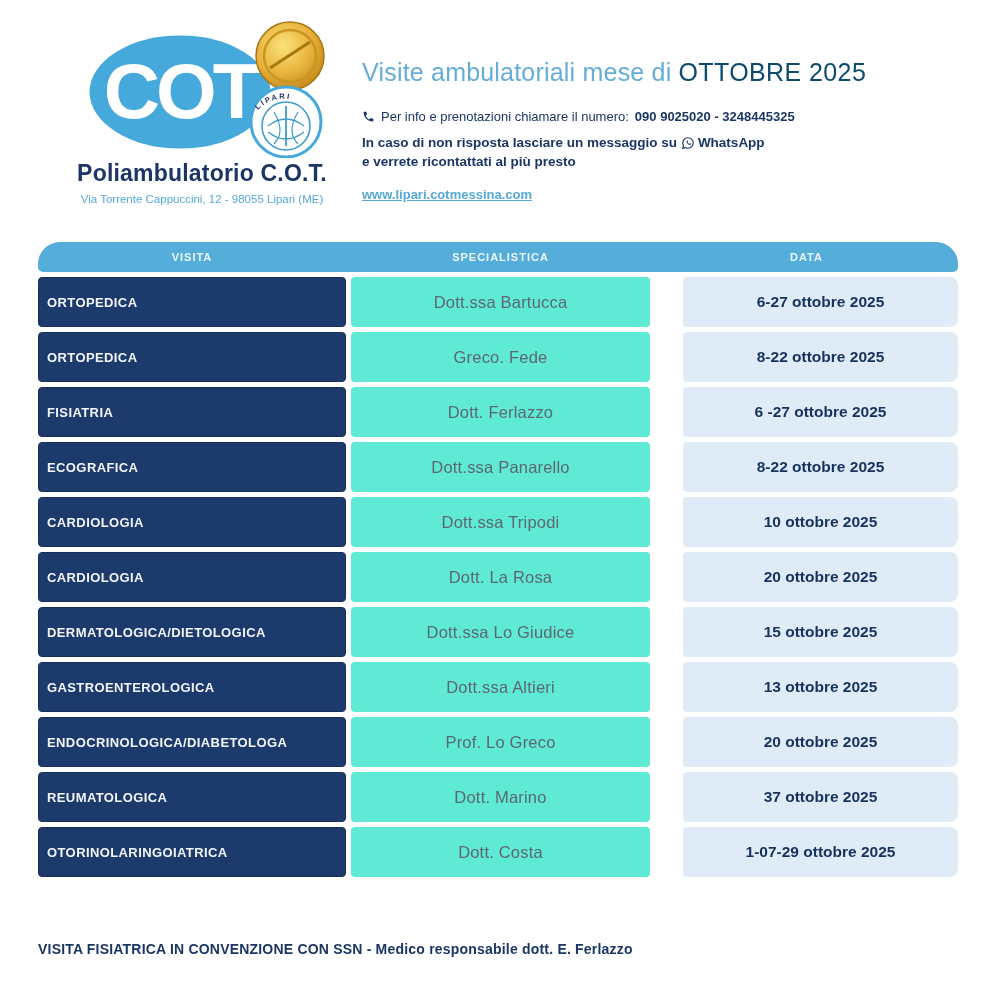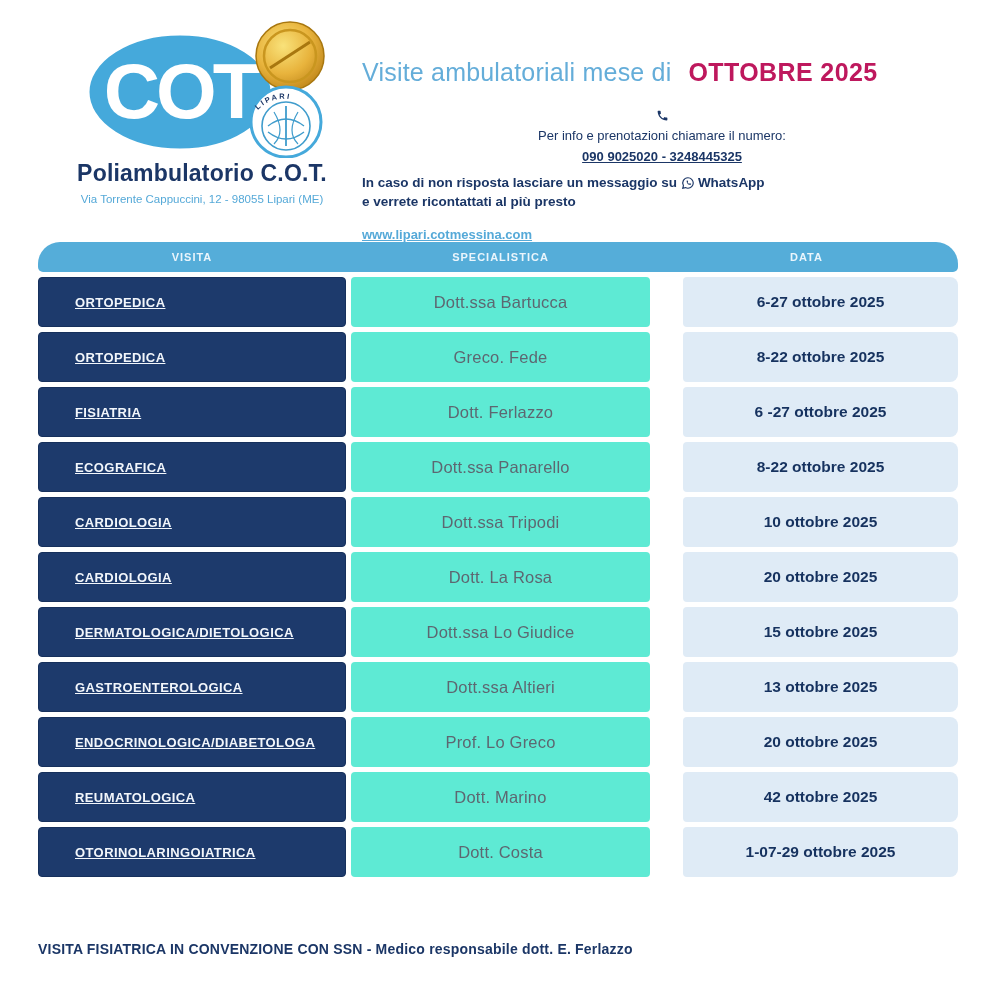--- a/index.html
+++ b/index.html
@@ -10,44 +10,43 @@
 
   
   .brand { position: absolute; left: 52px; top: 20px; width: 300px; text-align: center; }
   .logo-svg { display: block; margin: 0 auto; }
   .brand-name { margin-top: 2px; font-size: 23px; font-weight: bold; color: #1b3666; letter-spacing: .2px; }
   .brand-address { margin-top: 6px; font-size: 11.5px; font-weight: normal; color: #55a9d8; }
 
   
   .head-info { position: absolute; left: 362px; top: 58px; width: 600px; }
   .head-title { font-size: 25px; color: #64add9; letter-spacing: .2px; }
-  .head-title .t-bold { color: #be185d; font-weight: 700; margin-left: 17px; letter-spacing: .4px; }
-  .phone-row { margin-top: 22px; font-size: 13px; color: #1b3666; display: flex; align-items: center; gap: 6px; flex-direction: column; }
-  .phone-row .nums { font-weight: bold; text-decoration: underline; }
+  .head-title .t-bold { color: #0c4a6e; font-weight: 400; margin-left: 7px; letter-spacing: .4px; }
+  .phone-row { margin-top: 22px; font-size: 13px; color: #1b3666; display: flex; align-items: center; gap: 6px; }
+  .phone-row .nums { font-weight: bold; }
   .wa-lines { margin-top: 10px; font-size: 13.5px; font-weight: bold; color: #1b3666; line-height: 1.35; }
   .wa-inline { display: inline-flex; align-items: center; gap: 3px; vertical-align: middle; }
   .site-link { display: inline-block; margin-top: 16px; font-size: 13px; font-weight: bold; color: #55a9d8; text-decoration: underline; cursor: pointer; }
 
   
   .sched { position: absolute; left: 38px; top: 242px; width: 920px; }
   .sched-head {
     height: 30px; background: #55add9;
     border-radius: 22px 22px 5px 5px;
     display: grid; grid-template-columns: 308px 299px 303px; column-gap: 5px;
     align-items: center;
   }
   .sched-head .hcell { text-align: center; color: #eaf5fc; font-size: 11px; font-weight: bold; letter-spacing: 1px; }
   .rows { }
   .row { display: grid; grid-template-columns: 308px 299px 303px; column-gap: 5px; height: 50px; margin-top: 5px; }
   .cell { display: flex; align-items: center; border-radius: 4px; }
   .cell.visita {
     background: #1d3a6c; border: 1px solid #16305c;
     color: #f2f6fb; font-size: 13px; font-weight: bold; letter-spacing: .4px;
-    padding-left: 36px;
-    text-decoration: underline;
+    padding-left: 8px;
   }
   .cell.spec { background: #5eead4; color: #5d6771; font-size: 16.5px; justify-content: center; letter-spacing: .2px; }
   .cell.data { background: #dfebf6; color: #16325f; font-size: 15.5px; font-weight: bold; justify-content: center; border-radius: 4px 8px 8px 4px; margin-left: 28px; }
 
   
   .foot-note { position: absolute; left: 38px; top: 941px; font-size: 14px; font-weight: bold; color: #1b3666; letter-spacing: .2px; }
 
   .icon { flex: 0 0 auto; display: inline-block; }
 </style>
 </head>
@@ -175,21 +174,21 @@
 
     <div class="row">
       <div class="cell visita">ENDOCRINOLOGICA/DIABETOLOGA</div>
       <div class="cell spec">Prof. Lo Greco</div>
       <div class="cell data">20 ottobre 2025</div>
     </div>
 
     <div class="row">
       <div class="cell visita">REUMATOLOGICA</div>
       <div class="cell spec">Dott. Marino</div>
-      <div class="cell data">42 ottobre 2025</div>
+      <div class="cell data">37 ottobre 2025</div>
     </div>
 
     <div class="row">
       <div class="cell visita">OTORINOLARINGOIATRICA</div>
       <div class="cell spec">Dott. Costa</div>
       <div class="cell data">1-07-29 ottobre 2025</div>
     </div>
   </div>
   </div>
 

